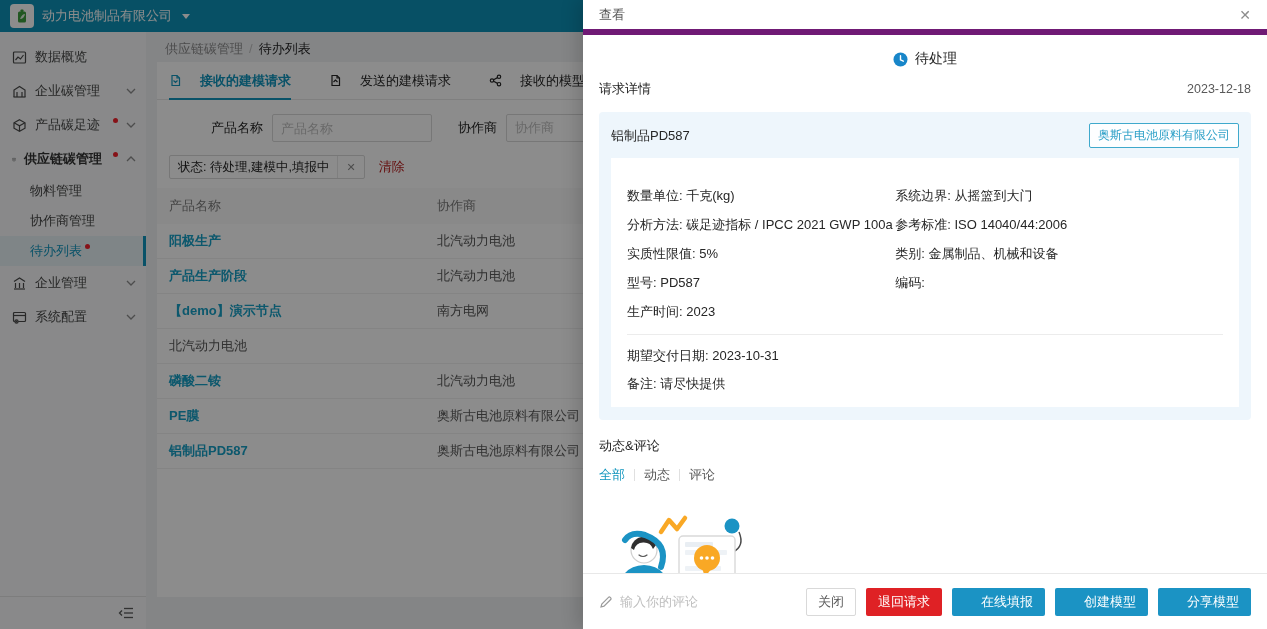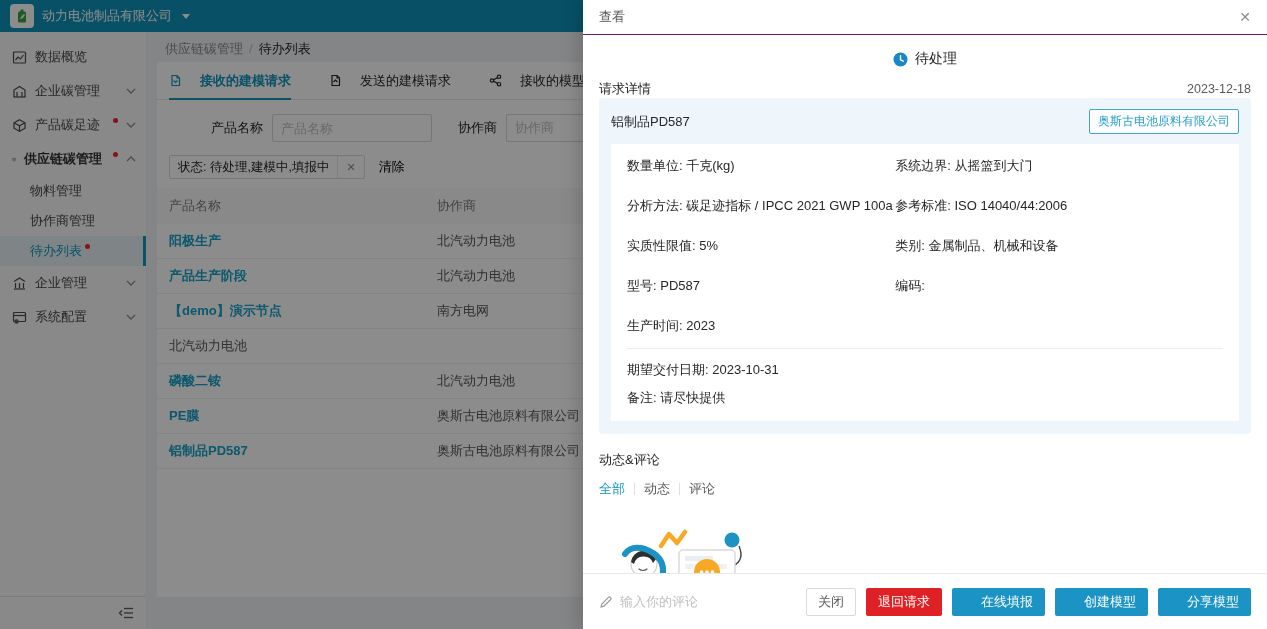--- a/index.html
+++ b/index.html
@@ -37,43 +37,43 @@
   .filter-row { display:flex; align-items:center; padding:14px 12px 0; }
   .f-label { color:#262626; margin-right:9px; }
   .f-label.first { margin-left:42px; }
   .text-input { width:160px; height:28px; border:1px solid #d9d9d9; border-radius:2px; padding:0 8px; font-size:13px; font-family:inherit; color:#262626; background:#fff; }
   .text-input::placeholder { color:#bfbfbf; }
   .select-box { width:112px; height:28px; border:1px solid #d9d9d9; border-radius:2px; padding:0 8px; display:flex; align-items:center; justify-content:space-between; color:#bfbfbf; background:#fff; margin-left:0; cursor:pointer; }
   .f-gap { width:26px; }
   .status-row { display:flex; align-items:center; gap:14px; padding:13px 12px 9px; }
   .status-tag { display:inline-flex; align-items:center; border:1px solid #d9d9d9; border-radius:2px; background:#fff; height:24px; padding-left:8px; font-size:12.5px; color:#262626; }
   .status-tag .tag-x { border-left:1px solid #e8e8e8; margin-left:8px; padding:0 8px; color:#8c8c8c; font-size:11px; cursor:pointer; line-height:22px; }
-  .clear-link { color:#000000; cursor:pointer; }
+  .clear-link { color:#b91c1c; cursor:pointer; }
   .grid-row { display:grid; grid-template-columns:268px 1fr; align-items:center; padding-left:12px; }
   .thead { height:36px; background:#fafafa; color:#7d7d7d; }
   .trow { height:35px; border-bottom:1px solid #f0f0f0; cursor:pointer; }
   .prod-link { color:#17A0C6; font-weight:600; cursor:pointer; }
   .partner-cell { color:#595959; }
 
   
   .mask { position:absolute; left:0; top:0; width:583px; height:629px; background:rgba(0,0,0,0.45); z-index:10; }
   .drawer { position:absolute; top:0; right:0; width:684px; height:629px; background:#fff; z-index:20; box-shadow:-6px 0 16px rgba(0,0,0,0.15); display:flex; flex-direction:column; }
-  .d-header { height:35px; flex:none; display:flex; align-items:center; justify-content:space-between; padding:0 16px; border-bottom:1px solid #701a75; color:#595959; }
+  .d-header { height:35px; flex:none; display:flex; align-items:center; justify-content:space-between; padding:0 16px; border-bottom:6px solid #701a75; color:#595959; }
   .d-close { color:#8c8c8c; font-size:14px; cursor:pointer; line-height:1; }
   .d-body { flex:1; padding:0 16px; overflow:hidden; }
   .status-line { display:flex; align-items:center; justify-content:center; gap:7px; margin:15px 0 12px; font-size:14px; color:#262626; }
-  .detail-head { display:flex; align-items:center; justify-content:space-between; margin-bottom:0; }
+  .detail-head { display:flex; align-items:center; justify-content:space-between; margin-bottom:14px; }
   .detail-title { color:#262626; }
   .detail-date { color:#595959; font-size:12.5px; }
   .detail-card { background:#eef6fc; border-radius:4px; padding:11px 12px 13px; }
   .dc-head { display:flex; align-items:center; justify-content:space-between; }
   .dc-name { color:#262626; }
   .supplier-tag { border:1px solid #3FA9CC; color:#2A9FC7; background:#fdfeff; border-radius:2px; font-size:12px; padding:3px 8px; cursor:pointer; white-space:nowrap; }
   .dc-box { background:#fff; margin-top:10px; padding:13px 16px 14px; }
-  .info-grid { display:grid; grid-template-columns:45% 55%; row-gap:22px; color:#262626; }
+  .info-grid { display:grid; grid-template-columns:45% 55%; row-gap:11px; color:#262626;margin-top:16px; }
   .dc-divider { border-top:1px solid #ececec; margin:13px 0 12px; }
   .dc-line { margin-top:0; }
   .dc-line + .dc-line { margin-top:10px; }
   .act-title { margin-top:17px; color:#262626; }
   .act-filters { margin-top:11px; display:flex; align-items:center; }
   .act-filter { color:#595959; cursor:pointer; }
   .act-filter.active { color:#1296BE; }
   .act-sep { width:1px; height:12px; background:#e0e0e0; margin:0 9px; }
   .empty-wrap { margin-top:26px; text-align:center; }
   .d-footer { flex:none; height:56px; border-top:1px solid #e8e8e8; display:flex; align-items:center; padding:0 16px; gap:10px; }

